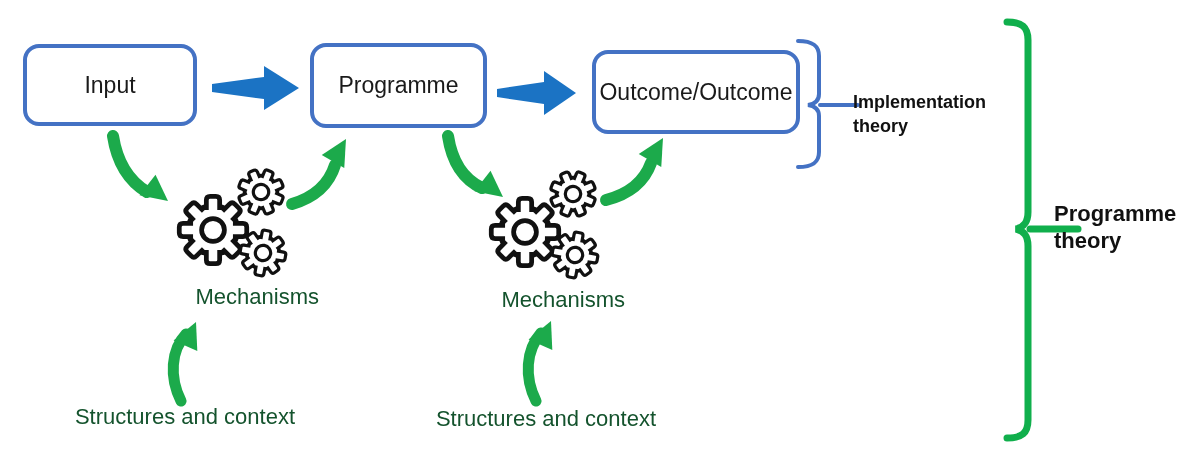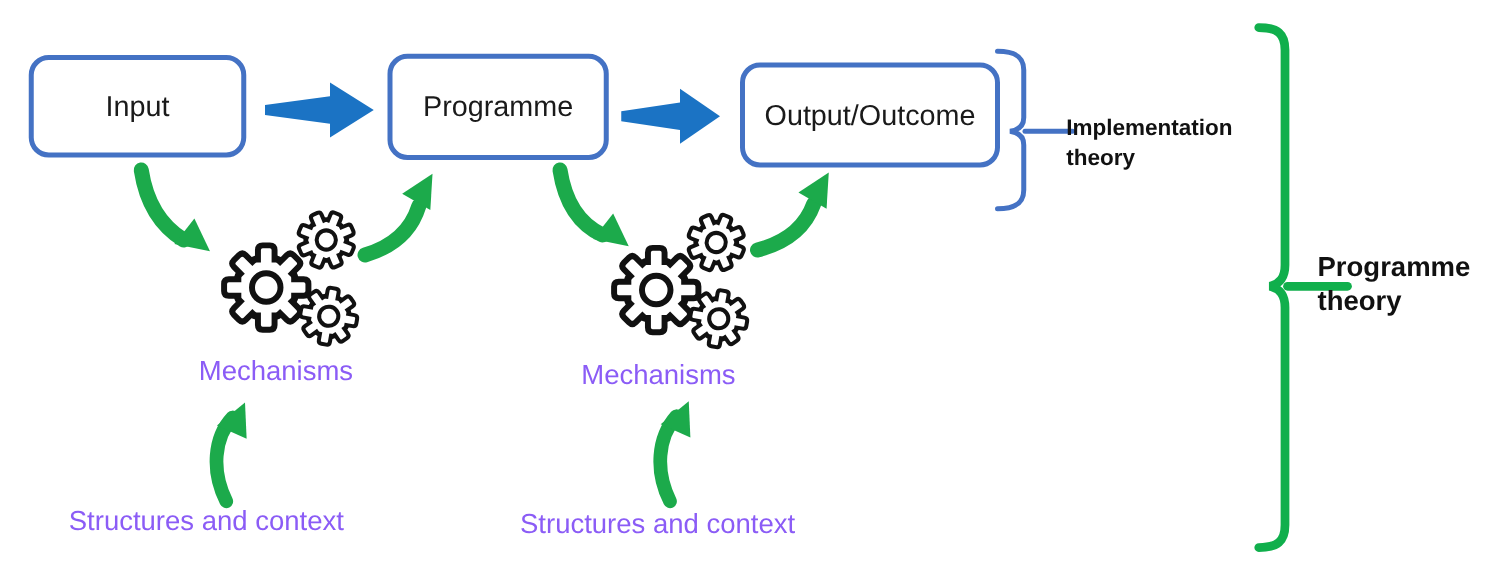--- a/index.html
+++ b/index.html
@@ -18,22 +18,22 @@
     border-radius:16px;
     background:#ffffff;
     display:flex;align-items:center;justify-content:center;
     font-size:23px;color:#1a1a1a;
   }
   .box-input{left:23px;top:44px;width:174px;height:82px;}
   .box-activities{left:310px;top:43px;width:177px;height:85px;}
   .box-output{left:592px;top:50px;width:208px;height:84px;}
   .flow-label{
     position:absolute;
-    font-size:22px;color:#8b5cf6;
-    text-align:left;
+    font-size:22px;color:#14532d;
+    text-align:right;
   }
   .mech-1{left:159px;top:284px;width:160px;}
   .mech-2{left:465px;top:287px;width:160px;}
   .struct-1{left:55px;top:404px;width:240px;}
   .struct-2{left:416px;top:406px;width:240px;}
   .bracket-label{
     position:absolute;
     font-weight:bold;color:#111111;
     white-space:pre-line;
   }
@@ -115,21 +115,21 @@
     </g>
   </svg>
 
   <div class="node-box box-input">
     <span>Input</span>
   </div>
   <div class="node-box box-activities">
     <span>Programme</span>
   </div>
   <div class="node-box box-output">
-    <span>Output/Outcome</span>
+    <span>Outcome/Outcome</span>
   </div>
 
   <div class="flow-label mech-1">Mechanisms</div>
   <div class="flow-label mech-2">Mechanisms</div>
 
   <div class="flow-label struct-1">Structures and context</div>
   <div class="flow-label struct-2">Structures and context</div>
 
   <div class="bracket-label impl-label">Implementation
 theory</div>

